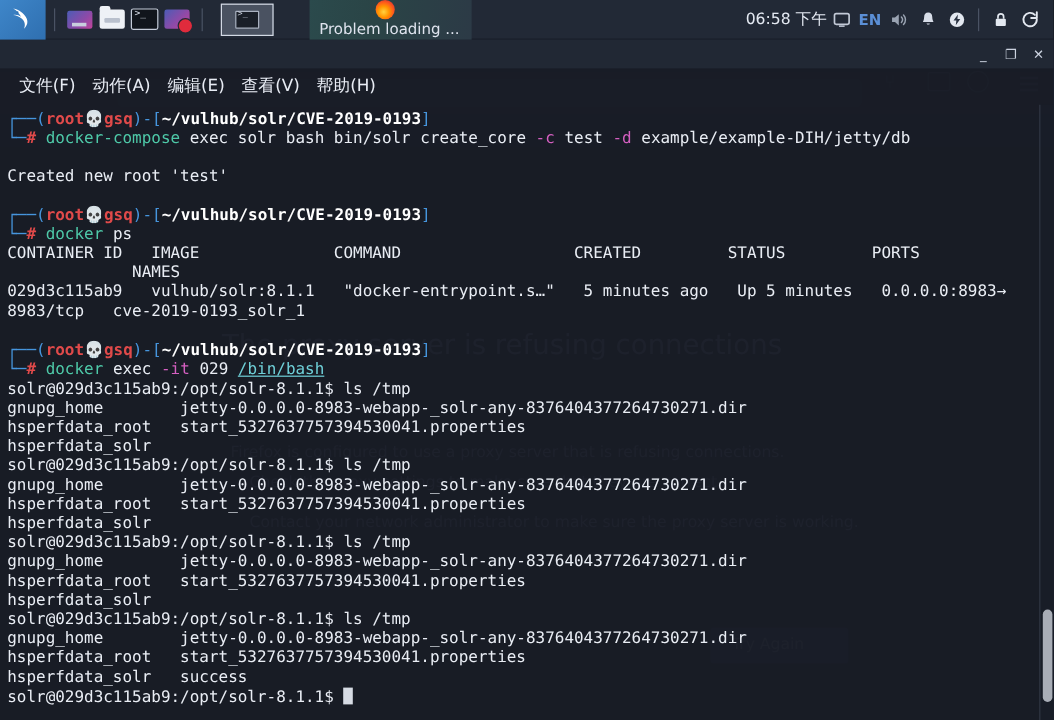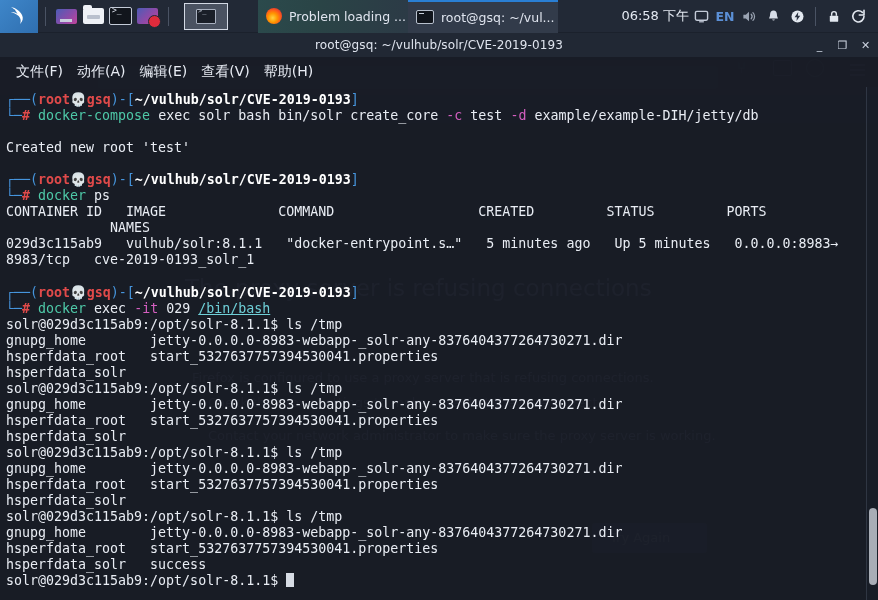--- a/index.html
+++ b/index.html
@@ -134,20 +134,21 @@
   .tb-task {
     display: flex; align-items: center;
     padding: 0 10px 0 8px;
     height: 33px;
     box-sizing: border-box;
     font-size: 12.5px;
     color: #dfe4ee;
     white-space: nowrap;
     max-width: 150px;
     overflow: hidden;
+    flex-direction: column;
   }
   .tb-task.ff {
     background: linear-gradient(100deg, #2b4a4c 0%, #2a4446 40%, #2c3a46 100%);
   }
   .tb-task.sel {
     background: #323b4a;
     border-top: 2px solid #2a7fd4;
     padding-top: 0;
   }
   .ff-logo {
@@ -360,21 +361,20 @@
   <div class="ghost-hamb" style="left:850px; top:36px;"></div>
   <div class="ghost-hamb" style="left:850px; top:41px;"></div>
   <div style="position:absolute; left:773px; top:27px; width:17px; height:14px; border:1.5px solid #3c4459; border-radius:2px;"></div>
   <div style="position:absolute; left:806px; top:26px; width:16px; height:16px; border:1.5px solid #3c4459; border-radius:50%;"></div>
   <div style="position:absolute; left:737px; top:26px; width:14px; height:16px; color:#3c4459; font-size:15px; font-family:'DejaVu Sans',sans-serif;">⑂</div>
 </div>
 
 <div id="term-window">
 
   <div id="titlebar">
-    <span id="title-text">root@gsq: ~/vulhub/solr/CVE-2019-0193</span>
     <div class="win-btns">
       <span class="win-btn">_</span>
       <span class="win-btn">❐</span>
       <span class="win-btn">✕</span>
     </div>
   </div>
 
   <div id="menubar">
     <span class="menu-item">文件(F)</span>
     <span class="menu-item">动作(A)</span>
@@ -444,24 +444,20 @@
     </div>
   <div class="tb-sep"></div>
   <div class="tb-active-win">
       <span class="ic-term-sm"></span>
     </div>
 
   <div class="tb-tasks">
     <div class="tb-task ff">
       <span class="ff-logo"></span>
       <span>Problem loading ...</span>
-    </div>
-    <div class="tb-task sel">
-      <span class="term-logo"></span>
-      <span>root@gsq: ~/vul...</span>
     </div>
   </div>
 
   <div class="tb-right">
     <span class="tb-clock">06:58 下午</span>
     <span class="tb-ic">
       <svg width="15" height="15" viewBox="0 0 16 16">
           <rect x="1.5" y="2.5" width="13" height="9.5" rx="1.5" fill="none" stroke="#c3cad7" stroke-width="1.5"></rect>
           <rect x="5.5" y="13" width="5" height="1.3" fill="#c3cad7"></rect>
         </svg>

